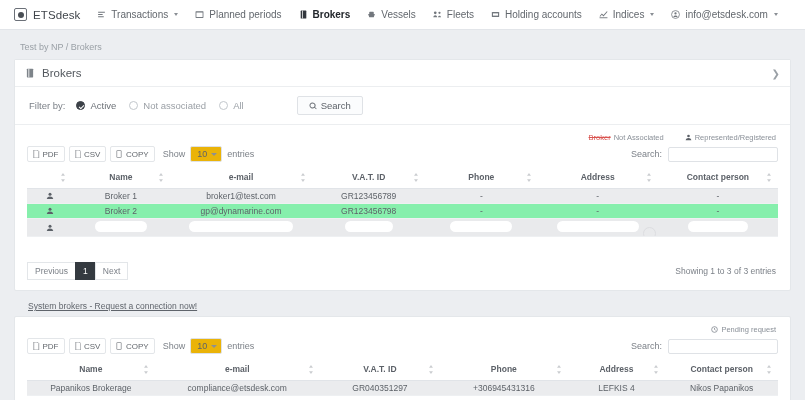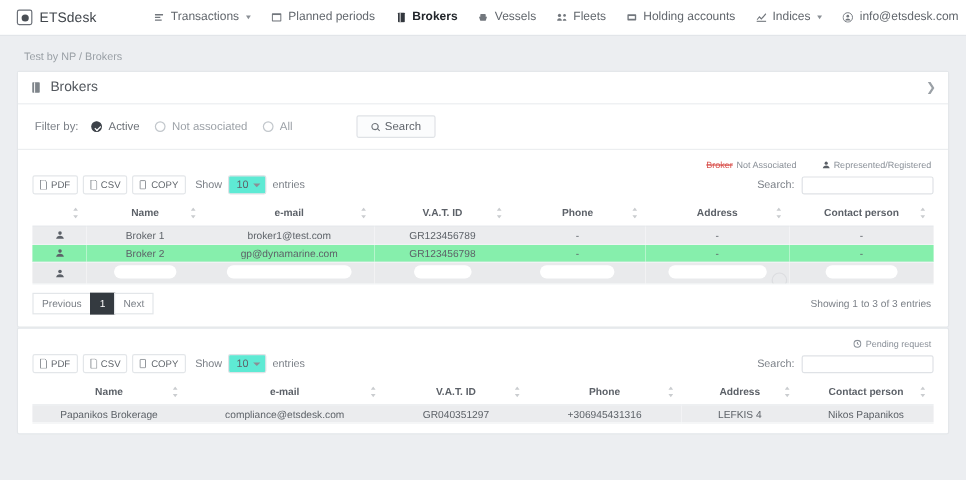--- a/index.html
+++ b/index.html
@@ -17,21 +17,21 @@
     height: 30px;
     background: #ffffff;
     border-bottom: 1px solid #e2e5e9;
     display: flex;
     align-items: center;
     padding: 0 14px;
     gap: 0;
   }
   .brand {
     display: flex; align-items: center; gap: 6px;
-    margin-right: 48px;
+    margin-right: 17px;
   }
   .brand-logo {
     width: 13px; height: 13px;
     border: 1px solid #6b7078;
     border-radius: 2px;
     position: relative;
     background: #fff;
     flex: none;
   }
   .brand-logo::after {
@@ -138,21 +138,21 @@
     border: 1px solid #e3e6e9; background: #fff;
     font-size: 8px; color: #62676d;
     padding: 2.5px 5px; margin-right: 4px;
     border-radius: 2px;
     display: flex; align-items: center; gap: 3px;
     cursor: pointer;
   }
   .exp-btn svg { width: 6.5px; height: 8px; fill: #74797f; display:block; }
   .show-entries { display: flex; align-items: center; gap: 5px; font-size: 9px; color: #7c8188; margin-left: 4px;}
   .mini-select {
-    border: 1px solid #dfe2e6; background: #5eead4;
+    border: 1px solid #dfe2e6; background: #eab308;
     border-radius: 2px; font-size: 9px; color: #5e636a;
     padding: 2px 14px 2px 6px;
     position: relative; cursor: pointer;
     display:inline-flex; align-items:center;
   }
   .mini-select .caret2 {
     position: absolute; right: 4px; top: 50%;
     width: 0; height: 0; margin-top: -1px;
     border-left: 3px solid transparent;
     border-right: 3px solid transparent;
@@ -212,20 +212,21 @@
     position: absolute;
     width: 13px; height: 13px;
     border-radius: 50%;
     border: 1px solid #dcdde0;
     background: #e9eaec;
   }
 
   .tbl-footer {
     display: flex; align-items: center;
     padding: 7px 0 2px 0;
+    margin-top: 18px;
   }
   .pager { display: flex; }
   .pg {
     border: 1px solid #e3e6e9;
     background: #fff;
     font-size: 8.5px; color: #7a7f86;
     padding: 3px 7px;
     margin-right: -1px;
     cursor: pointer;
   }
@@ -576,20 +577,23 @@
         <div class="pager">
           <span class="pg">Previous</span>
           <span class="pg cur">1</span>
           <span class="pg">Next</span>
         </div>
         <span class="showing">Showing 1 to 3 of 3 entries</span>
       </div>
     </div>
   </div>
 
+  <div>
+    <span class="sys-link">System brokers - Request a connection now!</span>
+  </div>
 
   <div class="panel">
     <div class="tbl-section">
 
       <div class="pending-row">
         <span class="pending-ico">
           <svg viewBox="0 0 16 16">
               <circle cx="8" cy="8" r="6.5"></circle>
               <path d="M8 4.5V8l2.5 1.5"></path>
             </svg>

